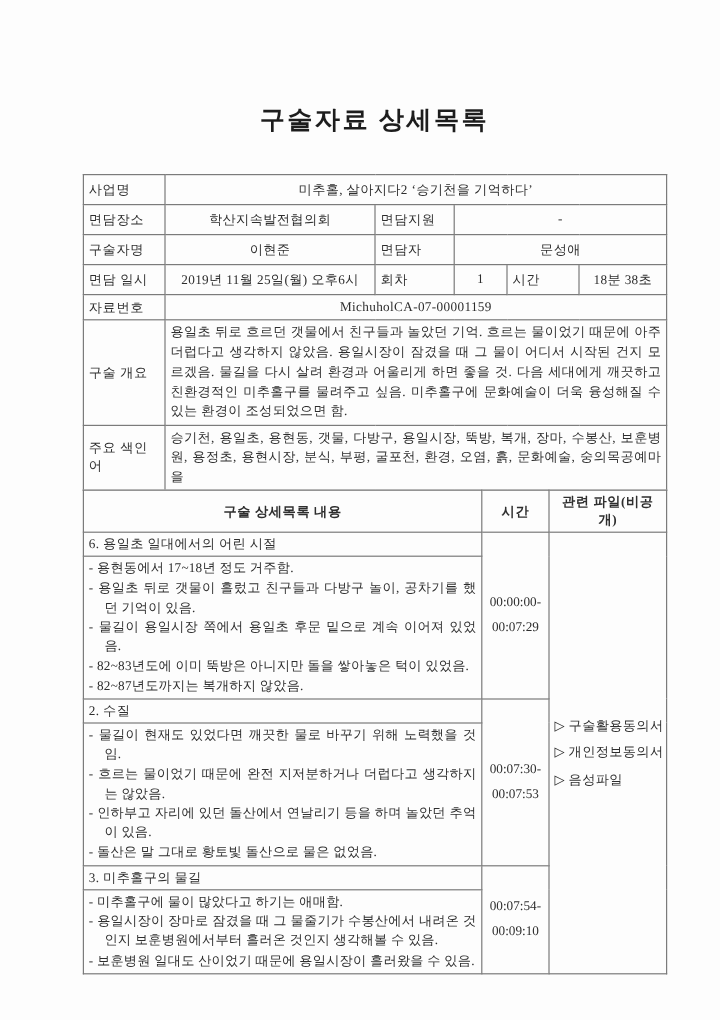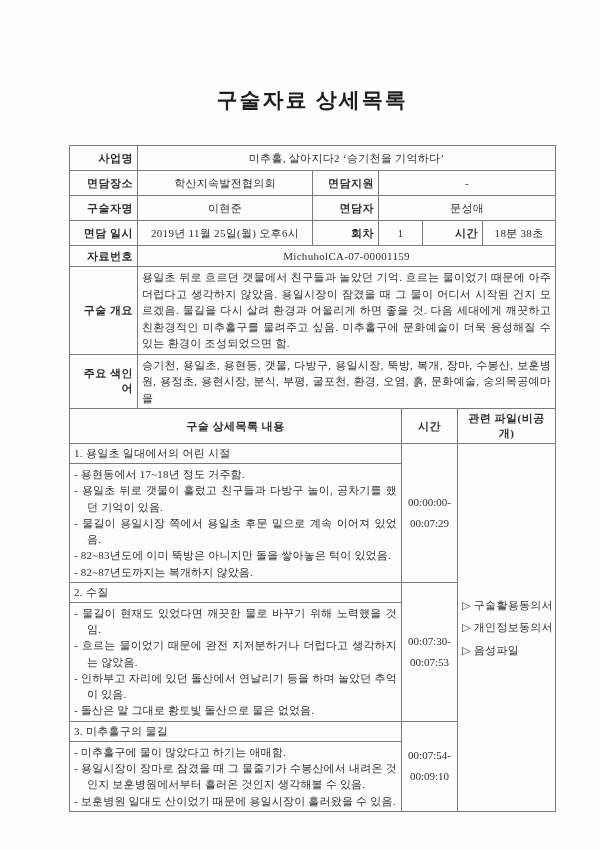--- a/index.html
+++ b/index.html
@@ -21,21 +21,21 @@
   table.tbl {
     border-collapse:collapse; table-layout:fixed;
     width:486px; background:#fdfdfd;
   }
   table.tbl td {
     border:1px solid #7b7b7b;
     font-size:11px; color:#2e2e2e;
     padding:2px 4px;
     overflow:hidden;
   }
-  .lbl { font-weight:bold; text-align:right; letter-spacing:0.5px; color:#222; }
+  .lbl { font-weight:normal; text-align:left; letter-spacing:0.5px; color:#222; }
   .val { text-align:center; letter-spacing:0.3px; }
   td.h22 { height:20px; }
   td.h18 { height:16px; }
   .para {
     text-align:justify; text-align-last:left;
     padding:6px 8px; line-height:1.5; letter-spacing:0.3px;
   }
   table.content { margin-top:-1px; }
   .sec-title { padding:5px 7px; height:15px; letter-spacing:0.3px; }
   .bullets-cell { padding:5px 7px 6px 7px; }
@@ -121,21 +121,21 @@
           <col style="width:98px">
       </colgroup>
       <tbody>
         <tr>
           <td class="thead">구술 상세목록 내용</td>
           <td class="thead">시간</td>
           <td class="thead">관련 파일(비공개)</td>
         </tr>
 
         <tr>
-          <td class="sec-title">1. 용일초 일대에서의 어린 시절</td>
+          <td class="sec-title">6. 용일초 일대에서의 어린 시절</td>
           <td class="time-cell" rowspan="2">
             <div>00:00:00-</div>
             <div>00:07:29</div>
           </td>
           <td class="files-cell" rowspan="6">
             <div class="file-line">▷ 구술활용동의서</div>
             <div class="file-line">▷ 개인정보동의서</div>
             <div class="file-line">▷ 음성파일</div>
           </td>
         </tr>

